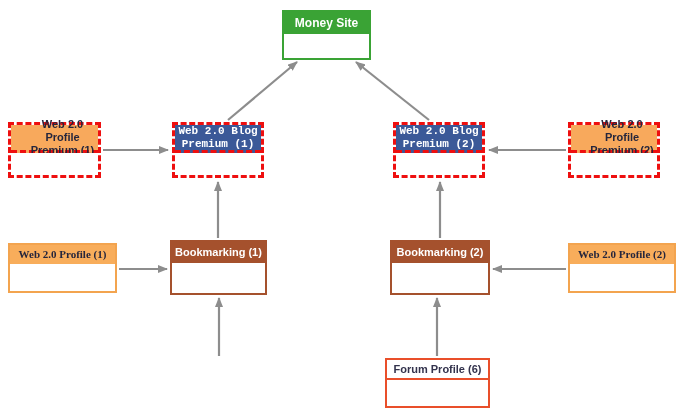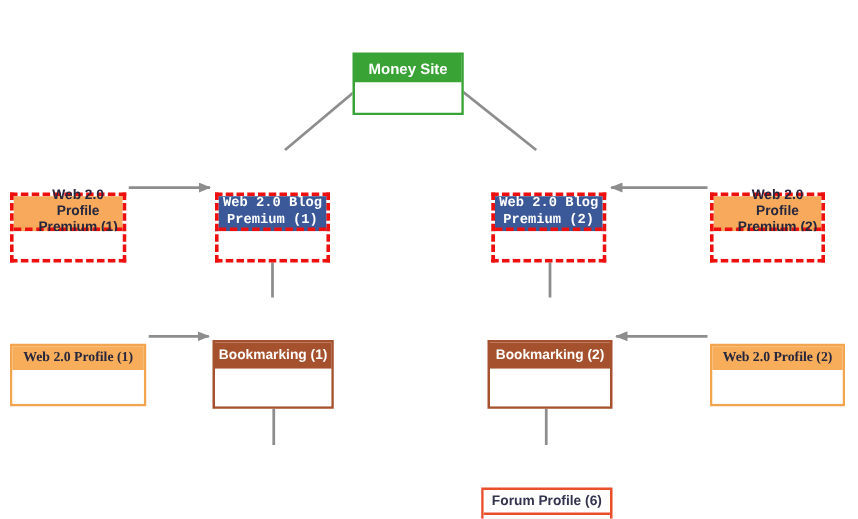--- a/index.html
+++ b/index.html
@@ -1,21 +1,21 @@
 <!DOCTYPE html>
 <html><head>
 <meta charset="utf-8">
 <style>
   html,body{margin:0;padding:0;background:#ffffff;}
   .canvas{
     position:relative;width:686px;height:415px;background:#ffffff;overflow:hidden;
     font-family:"Liberation Sans", sans-serif;
   }
   .arrows{position:absolute;left:0;top:0;width:686px;height:415px;pointer-events:none;}
-  .node{position:absolute;box-sizing:border-box;background:#ffffff;display:flex;flex-direction:column;margin-top:32px;}
+  .node{position:absolute;box-sizing:border-box;background:#ffffff;display:flex;flex-direction:column;}
   .hdr{
     flex:0 0 auto;display:flex;align-items:center;justify-content:center;
     font-weight:bold;font-size:11px;line-height:1.18;text-align:center;padding:1px 2px;
     box-sizing:border-box;
   }
   .body{flex:1 1 auto;background:#ffffff;}
 
   
   .money{border:2px solid #3aa335;}
   .money .hdr{background:#3aa335;color:#ffffff;height:22px;font-size:12px;}

